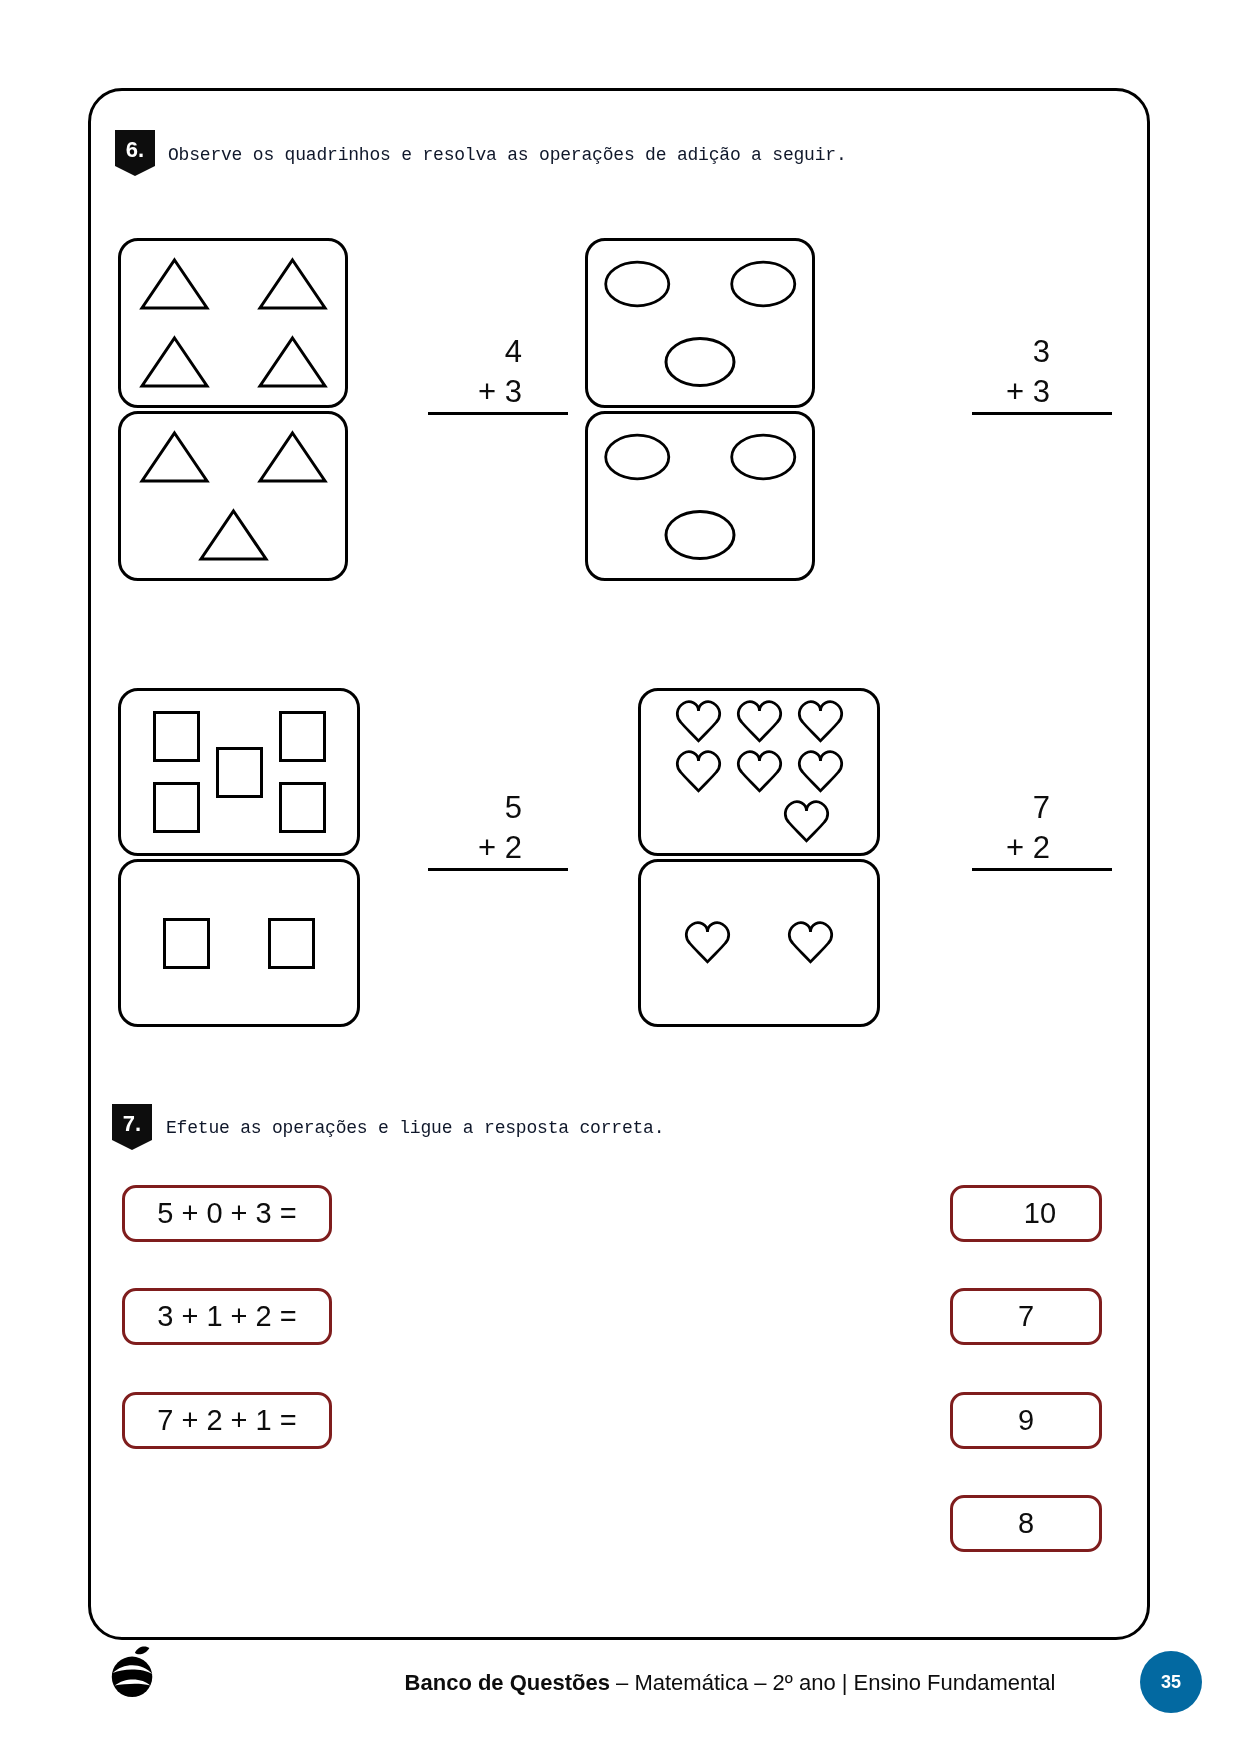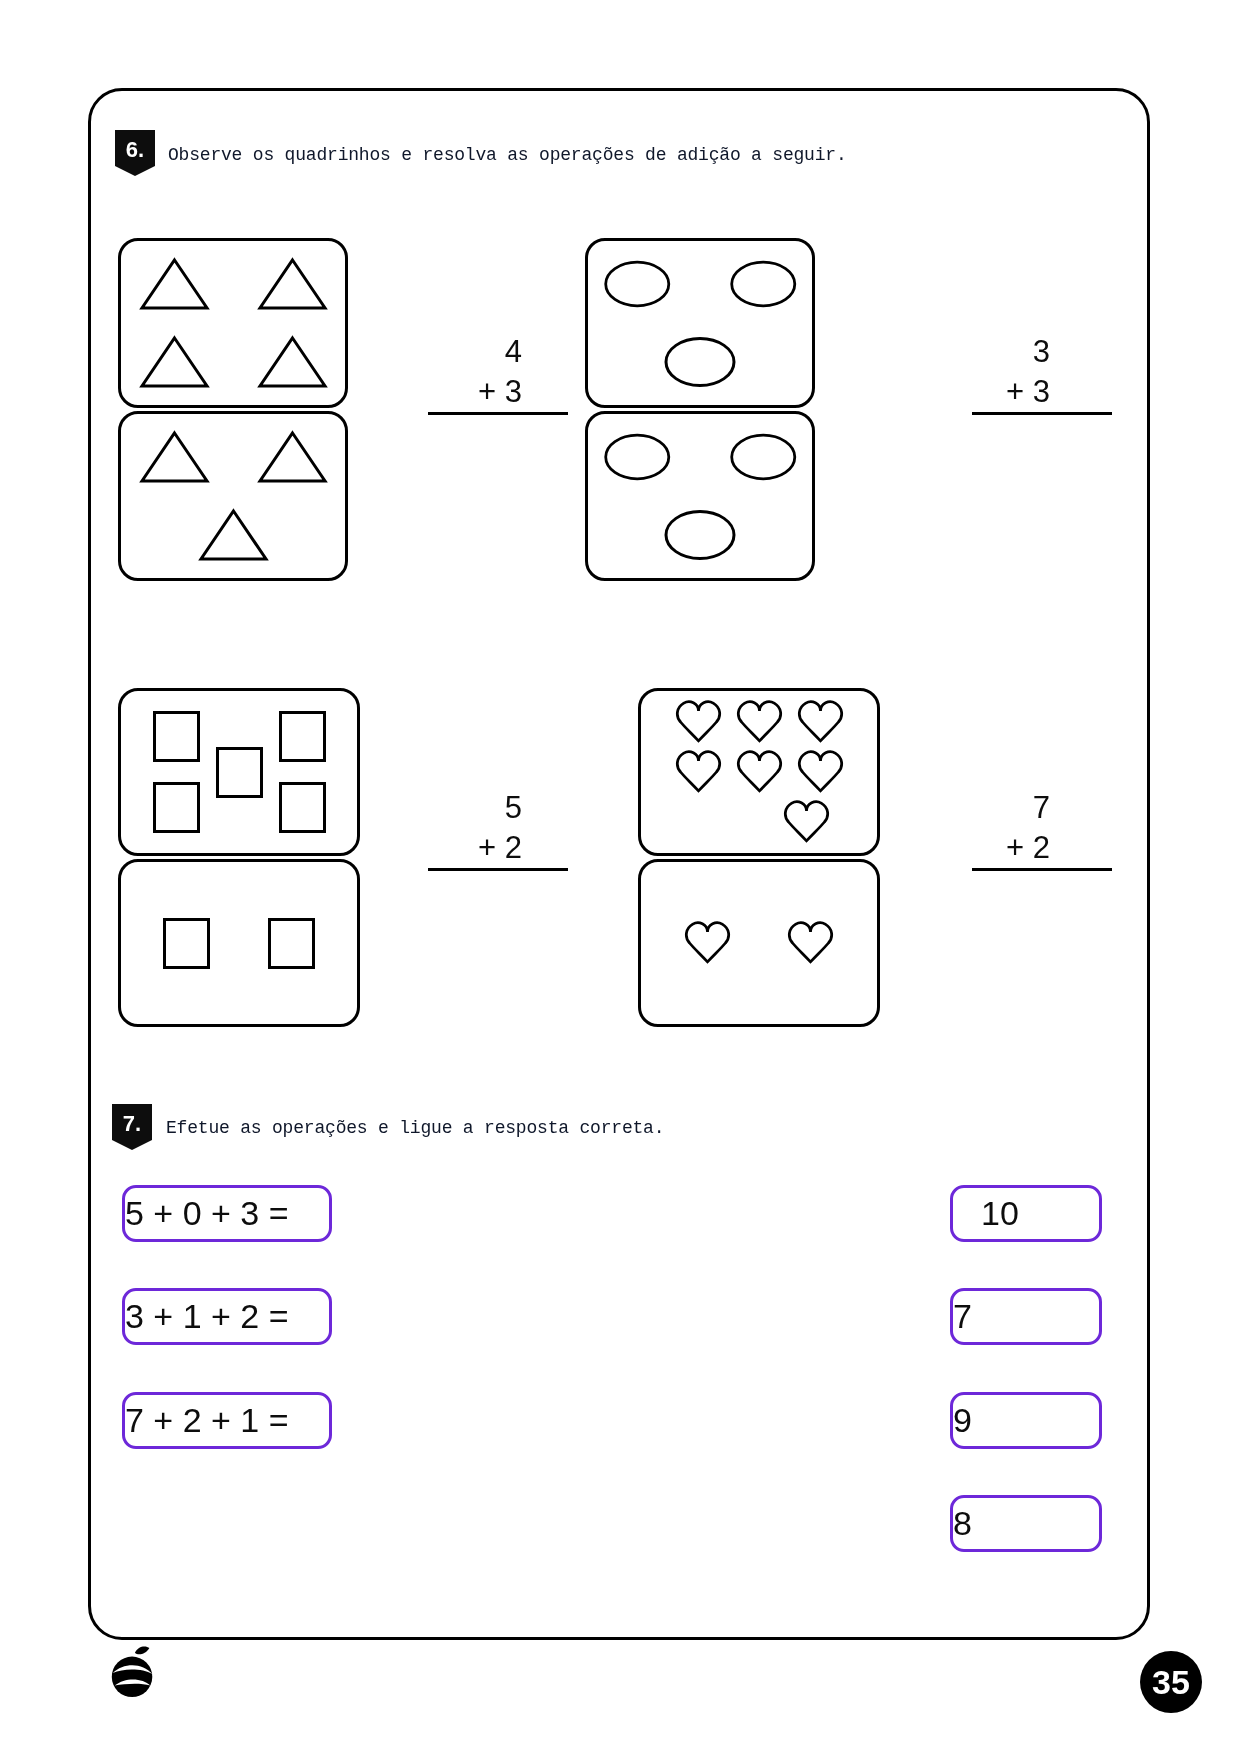--- a/index.html
+++ b/index.html
@@ -39,35 +39,35 @@
   .shape polygon,.shape ellipse,.shape rect,.shape path{fill:#fff;stroke:#000;stroke-width:3px;}
 
   
   .math{position:absolute;font-size:31px;color:#0d0d0d;}
   .mrow{height:40px;line-height:40px;text-align:right;padding-right:46px;white-space:pre;}
   .math.rightcol .mrow{padding-right:62px;}
   .mline{height:0;border-top:3px solid #000;}
 
   
   .opbox,.ansbox{
-    position:absolute;height:57px;border:3px solid #6d28d9;border-radius:14px;
-    box-sizing:border-box;background:#fff;line-height:51px;
-    font-size:34px;color:#0d0d0d;
+    position:absolute;height:57px;border:3px solid #7f1d1d;border-radius:14px;
+    box-sizing:border-box;background:#fff;text-align:center;line-height:51px;
+    font-size:29px;color:#0d0d0d;
   }
   .opbox{left:122px;width:210px;}
   .ansbox{left:950px;width:152px;}
 
   
   .brand-logo{position:absolute;}
   .brand-name{position:absolute;font-size:18px;font-weight:bold;text-align:center;color:#0d0d0d;}
   .footer-line{position:absolute;left:230px;top:1670px;width:1000px;text-align:center;font-size:22px;color:#0d0d0d;white-space:nowrap;}
   .footer-line .b{font-weight:bold;}
   .page-circle{
     position:absolute;left:1140px;top:1651px;width:62px;height:62px;border-radius:50%;
-    background:#000000;color:#fff;text-align:center;line-height:62px;font-size:34px;font-weight:bold;
+    background:#0369a1;color:#fff;text-align:center;line-height:62px;font-size:18px;font-weight:bold;
   }
 </style>
 </head>
 <body>
 
 <div class="canvas">
 
   <div class="frame"></div>
 
   <div class="qbadge" style="left:115px;top:130px;">6.</div>
@@ -251,16 +251,19 @@
   <div class="brand-logo" style="left:106px;top:1644px;">
     <svg width="54" height="58" viewBox="0 0 56 60">
       <path d="M30 9 C33 2 41 1 45 4 C41 11 33 12 30 9 Z" fill="#000"></path>
       <circle cx="27" cy="34" r="21" fill="#000"></circle>
       <path d="M7 30 C18 19 38 19 48 31 C38 25 18 25 7 30 Z" fill="#fff"></path>
       <path d="M9 43 C20 34 38 35 46 43 C36 40 20 41 9 43 Z" fill="#fff"></path>
     </svg>
   </div>
   <div class="brand-name" style="left:84px;top:1720px;width:100px;margin-top:46px;">Sucesso</div>
 
+  <div class="footer-line">
+    <span class="b">Banco de Questões</span><span> – Matemática – 2º ano | Ensino Fundamental</span>
+  </div>
 
   <div class="page-circle">35</div>
 
 </div>
 
 </body></html>

